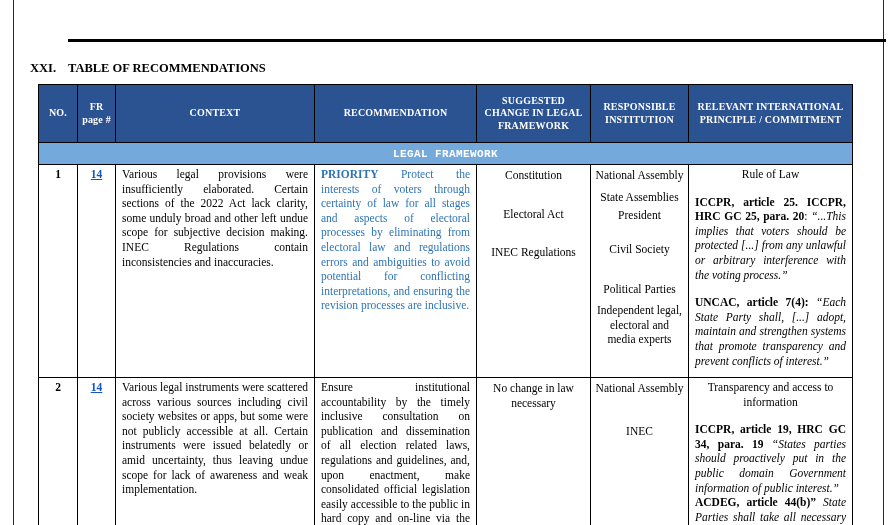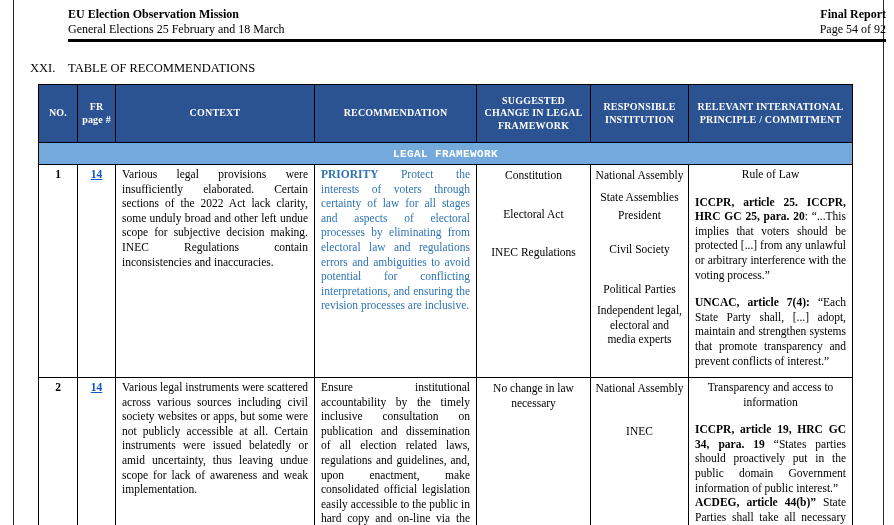--- a/index.html
+++ b/index.html
@@ -9,41 +9,41 @@
   .edge-left{left:13px;}
   .edge-right{left:883px;}
 
   .hdr{position:absolute;left:68px;top:7px;width:818px;display:flex;justify-content:space-between;}
   .hdr-org,.hdr-report{font-weight:bold;font-size:12px;line-height:15px;}
   .hdr-sub,.hdr-page{font-size:12px;line-height:15px;}
   .hdr-right{text-align:right;}
 
   .rule{position:absolute;left:68px;top:39px;width:818px;height:3px;background:#000;}
 
-  .sec{position:absolute;left:30px;top:61px;font-weight:normal;font-size:12.5px;}
+  .sec{position:absolute;left:30px;top:61px;font-weight:bold;font-size:12.5px;}
   .sec-num{display:inline-block;width:38px;}
 
   table.tbl{position:absolute;left:38px;top:84px;width:814px;border-collapse:collapse;table-layout:fixed;}
   .tbl th,.tbl td{border:1px solid #000;}
   .tbl thead th{background:var(--header-bg,#2B5291);color:#fff;font-weight:bold;font-size:10px;
                 line-height:12.5px;text-align:center;vertical-align:middle;padding:2px 3px;
                 letter-spacing:0.2px;height:53px;}
   tr.band td{background:var(--band-bg,#74A9DB);color:#fff;font-weight:bold;font-size:11px;
              text-align:center;height:21px;letter-spacing:0.4px;padding:0;font-family:Liberation Mono, monospace;}
   .tbl tbody td{vertical-align:top;font-size:11.5px;line-height:14.6px;}
   tr.r1{height:213px;}
   tr.r2{height:206px;}
   .c-no{text-align:center;font-weight:bold;padding-top:2px;}
   .c-fr{text-align:center;padding-top:2px;}
   .frlink{color:var(--link,#1155CC);font-weight:bold;text-decoration:underline;cursor:pointer;}
   .c-ctx{text-align:justify;padding:2px 6px 4px;}
   .c-rec{text-align:justify;padding:2px 6px 4px;}
   .rec-blue{color:var(--recommendation-text,#2E74B5);}
   .b{font-weight:bold;}
-  .i{}
+  .i{font-style:italic;}
   .c-sug{text-align:center;padding:3px 4px;}
   .c-sug div + div{margin-top:24px;}
   .c-resp{text-align:center;padding:3px 4px;}
   .resp1 div:nth-child(2){margin-top:7px;}
   .resp1 div:nth-child(3){margin-top:4px;}
   .resp1 div:nth-child(4){margin-top:19px;}
   .resp1 div:nth-child(5){margin-top:26px;}
   .resp1 div:nth-child(6){margin-top:6px;}
   .resp2 div + div{margin-top:28px;text-align:center;}
   .c-rel{text-align:justify;padding:2px 6px 4px;}
@@ -51,30 +51,20 @@
   .rel-p{margin-top:13px;}
   .rel-p-tight{margin-top:0;}
 </style>
 </head>
 <body>
 
 <div class="page">
   <div class="edge edge-left"></div>
   <div class="edge edge-right"></div>
 
-  <div class="hdr">
-    <div class="hdr-left">
-      <div class="hdr-org">EU Election Observation Mission</div>
-      <div class="hdr-sub">General Elections 25 February and 18 March</div>
-    </div>
-    <div class="hdr-right">
-      <div class="hdr-report">Final Report</div>
-      <div class="hdr-page">Page 54 of 92</div>
-    </div>
-  </div>
 
   <div class="rule"></div>
 
   <div class="sec">
     <span class="sec-num">XXI.</span><span class="sec-title">TABLE OF RECOMMENDATIONS</span>
   </div>
 
   <table class="tbl">
     <colgroup>
       <col style="width:39px">

